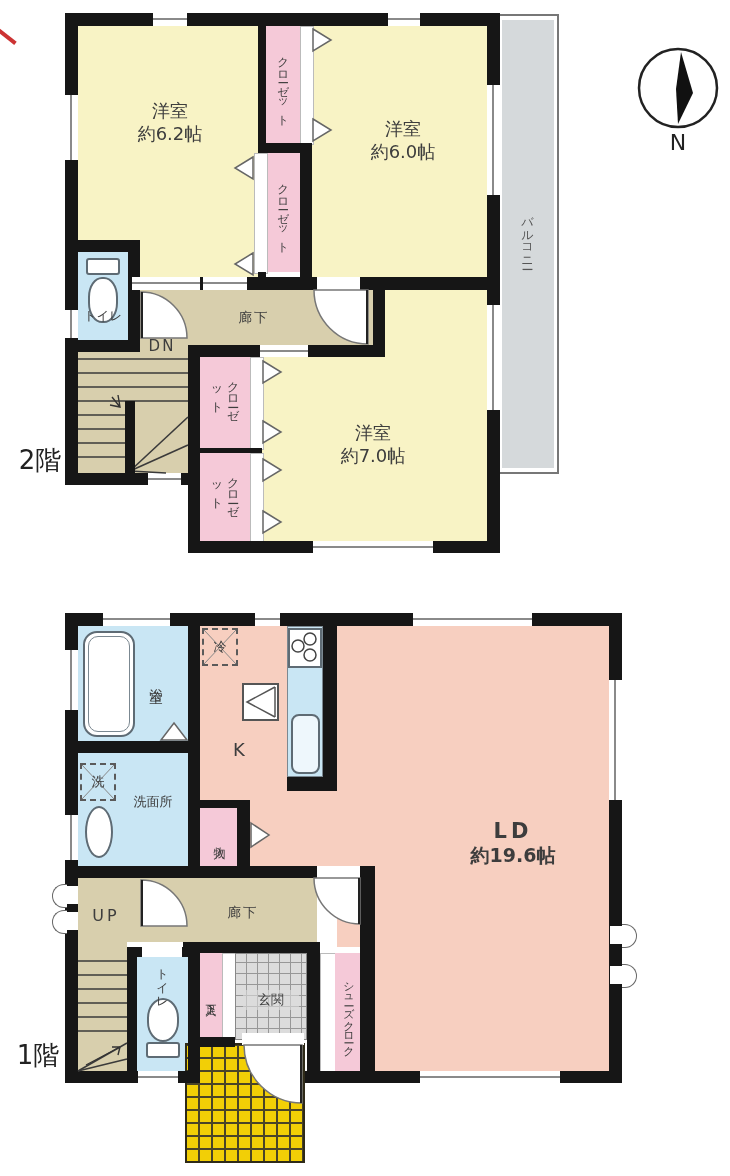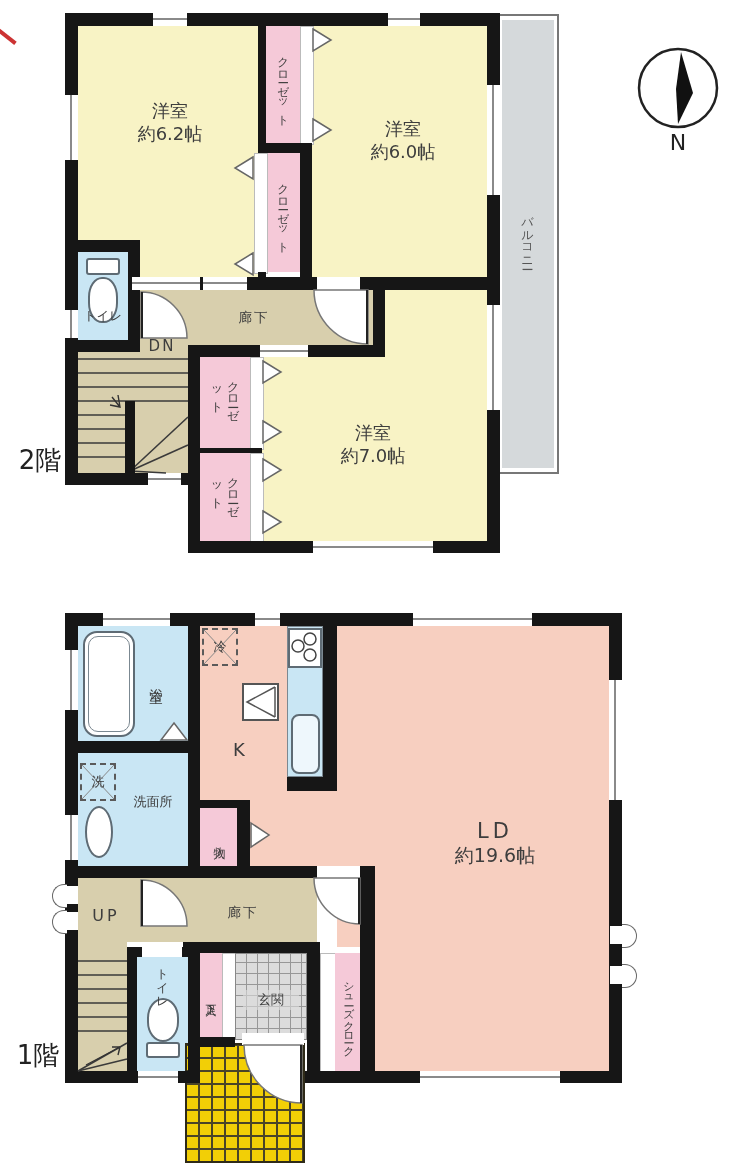--- a/index.html
+++ b/index.html
@@ -309,21 +309,21 @@
 
     <div class="fix" style="left:147px;top:998px;width:32px;height:44px;border-radius:16px/20px;"></div>
     <div class="fix" style="left:146px;top:1042px;width:34px;height:16px;border-radius:3px;"></div>
 
     <div class="lbl vt" style="left:143px;top:655px;height:50px;width:26px;font-size:13.5px;letter-spacing:2px;">浴室</div>
     <div class="lbl" style="left:80px;top:763px;width:36px;height:38px;font-size:13px;">洗</div>
     <div class="lbl" style="left:118px;top:792px;width:70px;height:20px;font-size:13px;">洗面所</div>
     <div class="lbl" style="left:202px;top:628px;width:36px;height:38px;font-size:13px;">冷</div>
     <div class="lbl" style="left:222px;top:738px;width:34px;height:24px;font-size:18px;">K</div>
     <div class="lbl vt" style="left:207px;top:814px;height:46px;width:24px;font-size:12px;">物入</div>
-    <div class="lbl" style="left:420px;top:818px;width:150px;flex-direction:column;">
+    <div class="lbl" style="left:438px;top:818px;width:150px;flex-direction:column;font-weight:bold;">
       <div style="font-size:21px;letter-spacing:4px;">LD</div>
       <div style="font-size:19px;">約19.6帖</div>
     </div>
     <div class="lbl" style="left:84px;top:905px;width:44px;height:22px;font-size:16px;letter-spacing:3px;">UP</div>
     <div class="lbl" style="left:213px;top:901px;width:60px;height:22px;font-size:13.5px;letter-spacing:2px;">廊下</div>
     <div class="lbl vt" style="left:150px;top:952px;height:56px;width:24px;font-size:12px;">トイレ</div>
     <div class="lbl vt" style="left:199px;top:968px;height:56px;width:22px;font-size:11px;">下足入</div>
     <div class="lbl" style="left:243px;top:990px;width:56px;height:20px;font-size:13px;background:rgba(220,220,220,.6);">玄関</div>
     <div class="lbl vt" style="left:336px;top:955px;height:116px;width:24px;font-size:11px;">シューズクローク</div>
     <div class="lbl" style="left:8px;top:1038px;width:60px;height:34px;font-size:26px;color:#222;">1階</div>

